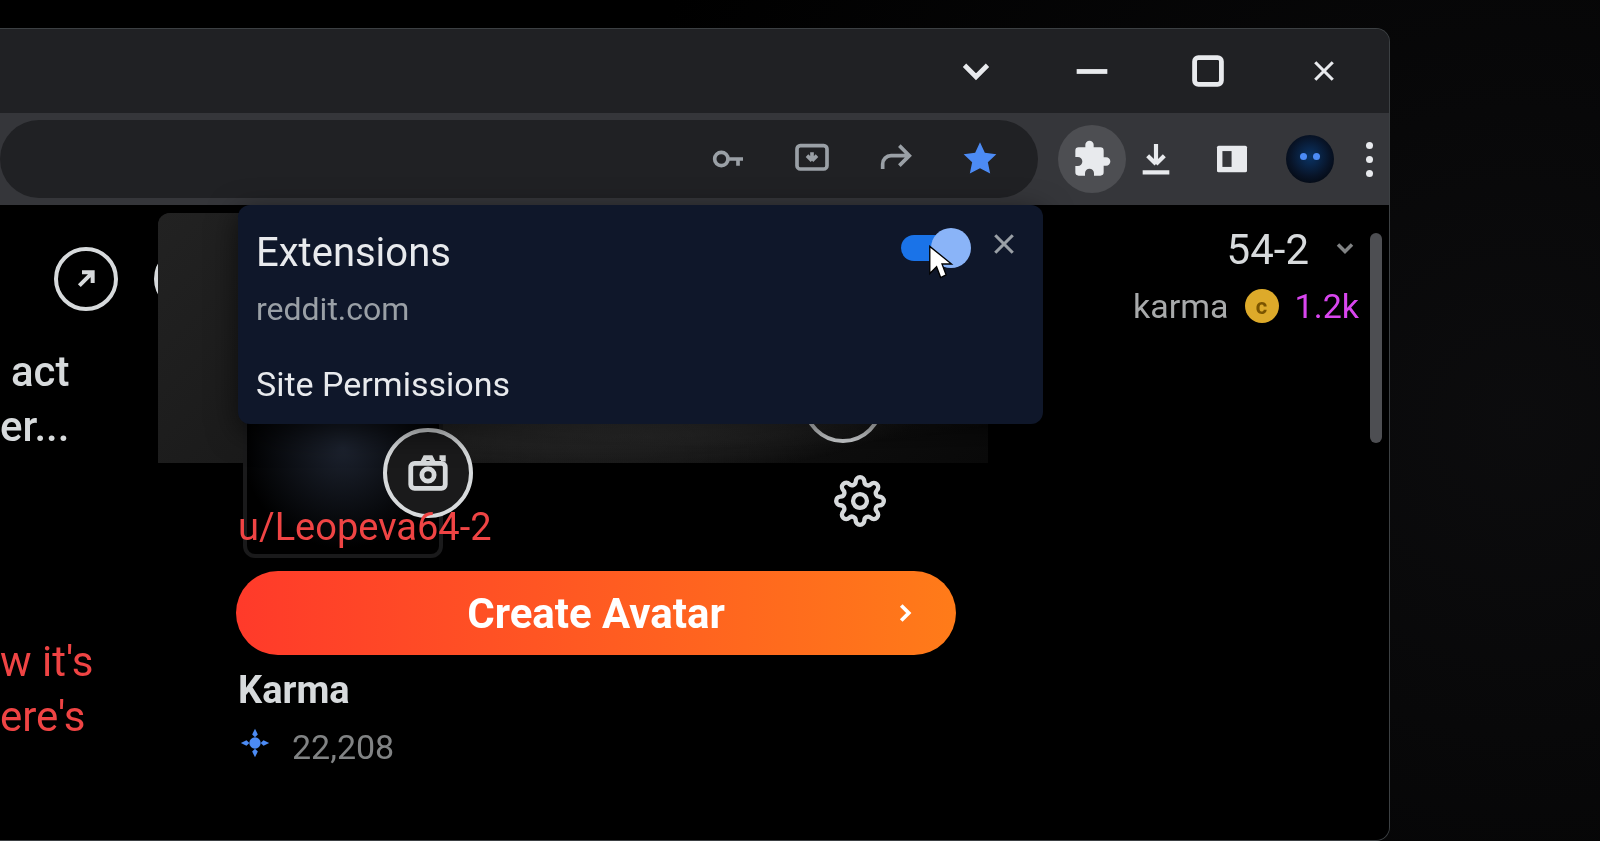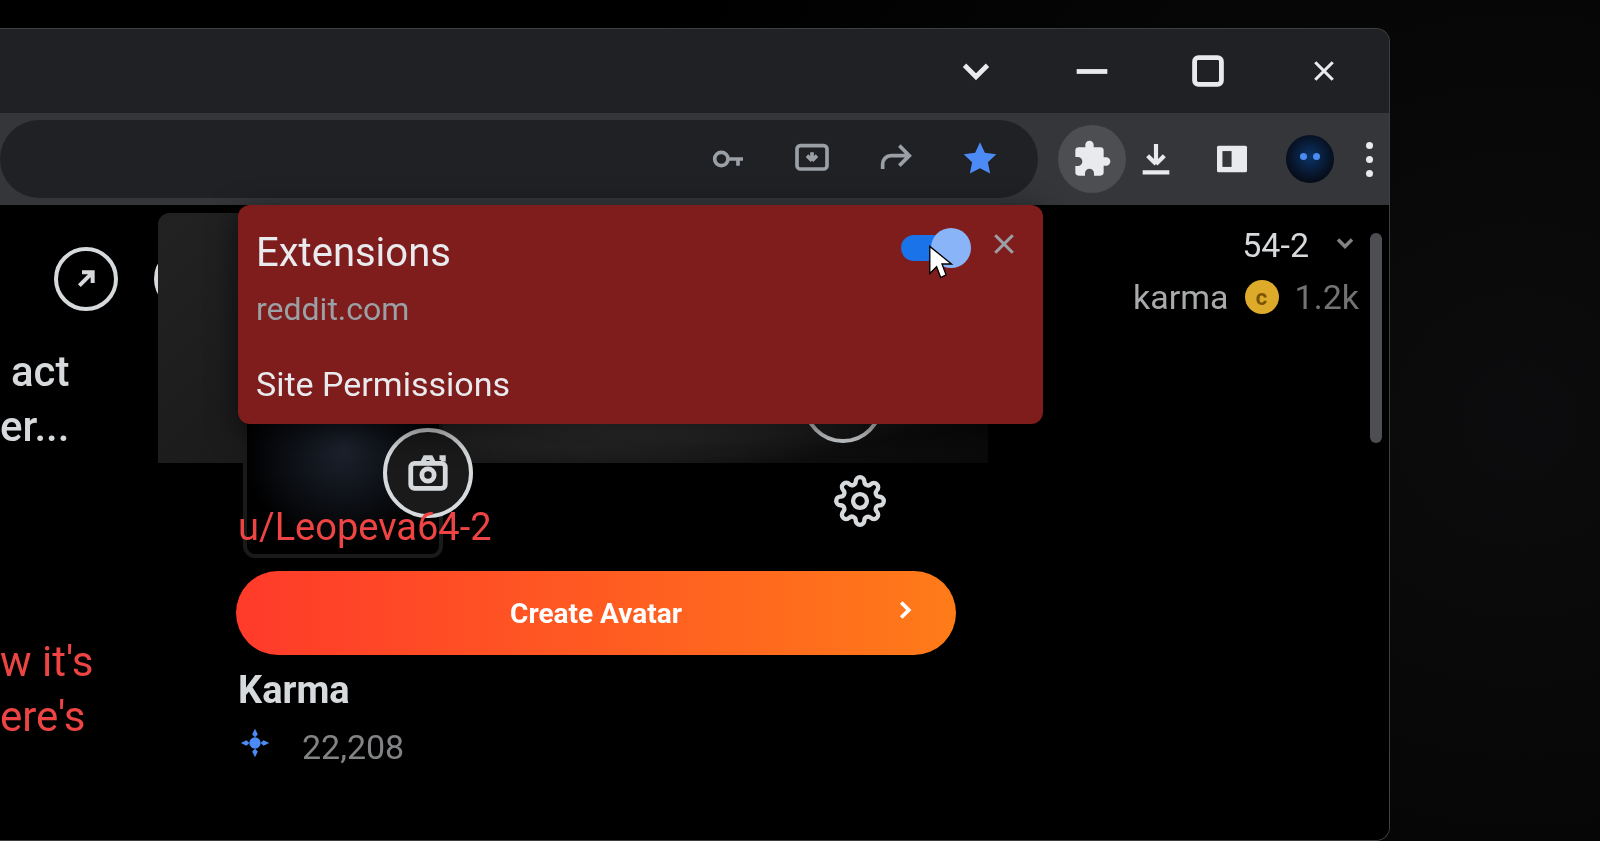--- a/index.html
+++ b/index.html
@@ -213,21 +213,21 @@
   .create-btn {
     position: absolute;
     left: 78px; top: 358px;
     width: 720px; height: 84px;
     border-radius: 42px;
     background: linear-gradient(90deg, #ff3a2a 0%, #ff7b19 100%);
     display: flex;
     align-items: center;
     justify-content: center;
     color: #fff;
-    font-size: 28px;
+    font-size: 42px;
     font-weight: 700;
     position: absolute;
   }
   .create-btn .chev {
     position: absolute;
     right: 36px;
   }
   .stats {
     position: absolute;
     left: 80px; top: 455px;
@@ -236,21 +236,21 @@
   }
   .stat-col h3 {
     font-size: 38px;
     color: #d7dadc;
     font-weight: 700;
     margin-bottom: 14px;
   }
   .stat-val {
     display: flex;
     align-items: center;
-    gap: 30px;
+    gap: 20px;
     font-size: 34px;
     color: #818384;
   }
   .karma-icon { color: #4c8bf5; }
   .cake-icon { color: #4c8bf5; }
 
   .right-panel {
     position: absolute;
     right: 30px; top: 0;
     height: 100%;
@@ -258,21 +258,21 @@
   }
   .user-row {
     margin-top: 20px;
     display: flex;
     align-items: center;
     justify-content: flex-end;
     gap: 22px;
     color: #d7dadc;
     font-size: 34px;
   }
-  .user-row .name { font-size: 34px; }
+  .user-row .name { font-size: 42px; }
   .karma-row {
     margin-top: 12px;
     display: flex;
     align-items: center;
     justify-content: flex-end;
     gap: 16px;
     font-size: 34px;
     color: #a8aaab;
   }
   .coin {
@@ -284,21 +284,21 @@
     font-size: 22px;
     color: #7a5400;
   }
   .chev-down svg { width: 28px; height: 28px; }
 
   
   .popup {
     position: absolute;
     left: 238px; top: 205px;
     width: 805px;
-    background: #7f1d1d;
+    background: #0f172a;
     border-radius: 12px;
     z-index: 50;
     box-shadow: 0 8px 30px rgba(0,0,0,0.6);
     padding: 24px 24px 20px 18px;
   }
   .popup-head {
     display: flex;
     align-items: flex-start;
     justify-content: space-between;
   }
@@ -508,21 +508,21 @@
         <span class="name">54-2</span>
         <span class="chev-down">
           <svg viewBox="0 0 24 24" fill="none" stroke="#818384" stroke-width="3">
               <path d="M6 9l6 6 6-6"></path>
             </svg>
         </span>
       </div>
       <div class="karma-row">
         <span>karma</span>
         <span class="coin">c</span>
-        <span style="color:#737373">1.2k</span>
+        <span style="color:#d946ef">1.2k</span>
       </div>
     </div>
 
   </div>
 </div>
 
 <div class="popup">
   <div class="popup-head">
     <div>
       <div class="popup-title">Extensions</div>

